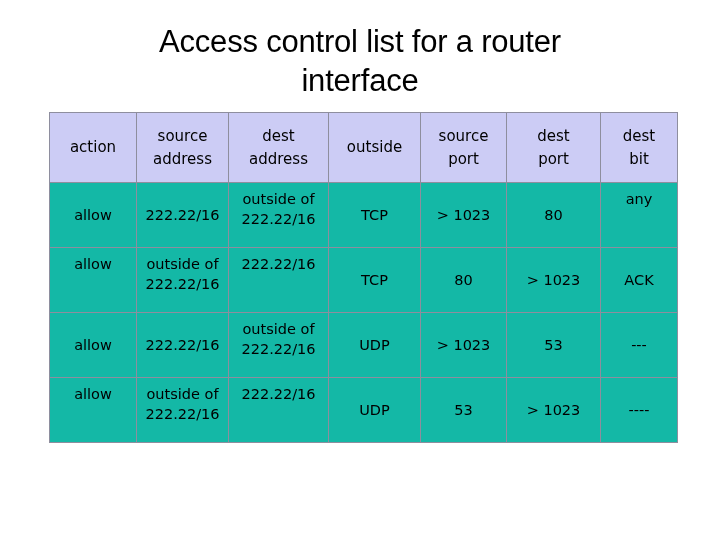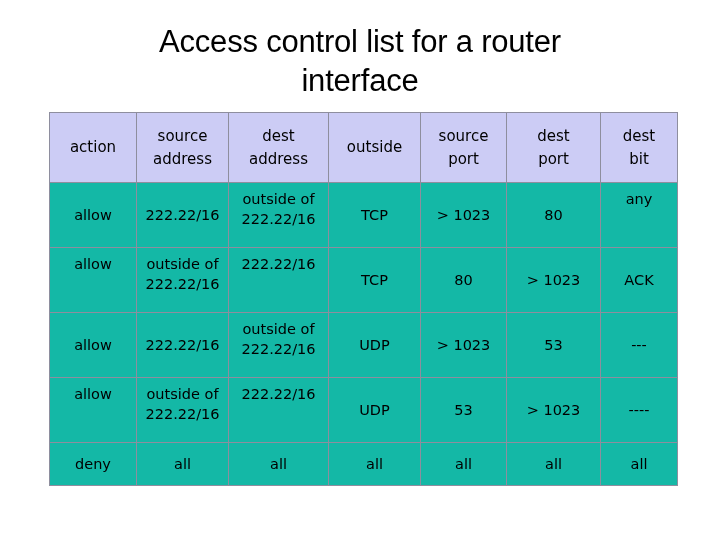--- a/index.html
+++ b/index.html
@@ -169,26 +169,17 @@
         <td class="va-top">allow</td>
         <td class="va-top">outside of
 222.22/16</td>
         <td class="va-top">222.22/16</td>
         <td class="va-mid">UDP</td>
         <td class="va-mid">53</td>
         <td class="va-mid">&gt; 1023</td>
         <td class="va-mid">----</td>
       </tr>
 
-      <tr class="last-row">
-        <td class="va-mid">deny</td>
-        <td class="va-mid">all</td>
-        <td class="va-mid">all</td>
-        <td class="va-mid">all</td>
-        <td class="va-mid">all</td>
-        <td class="va-mid">all</td>
-        <td class="va-mid">all</td>
-      </tr>
 
     </tbody>
   </table>
 
 </div>
 
 </body></html>

